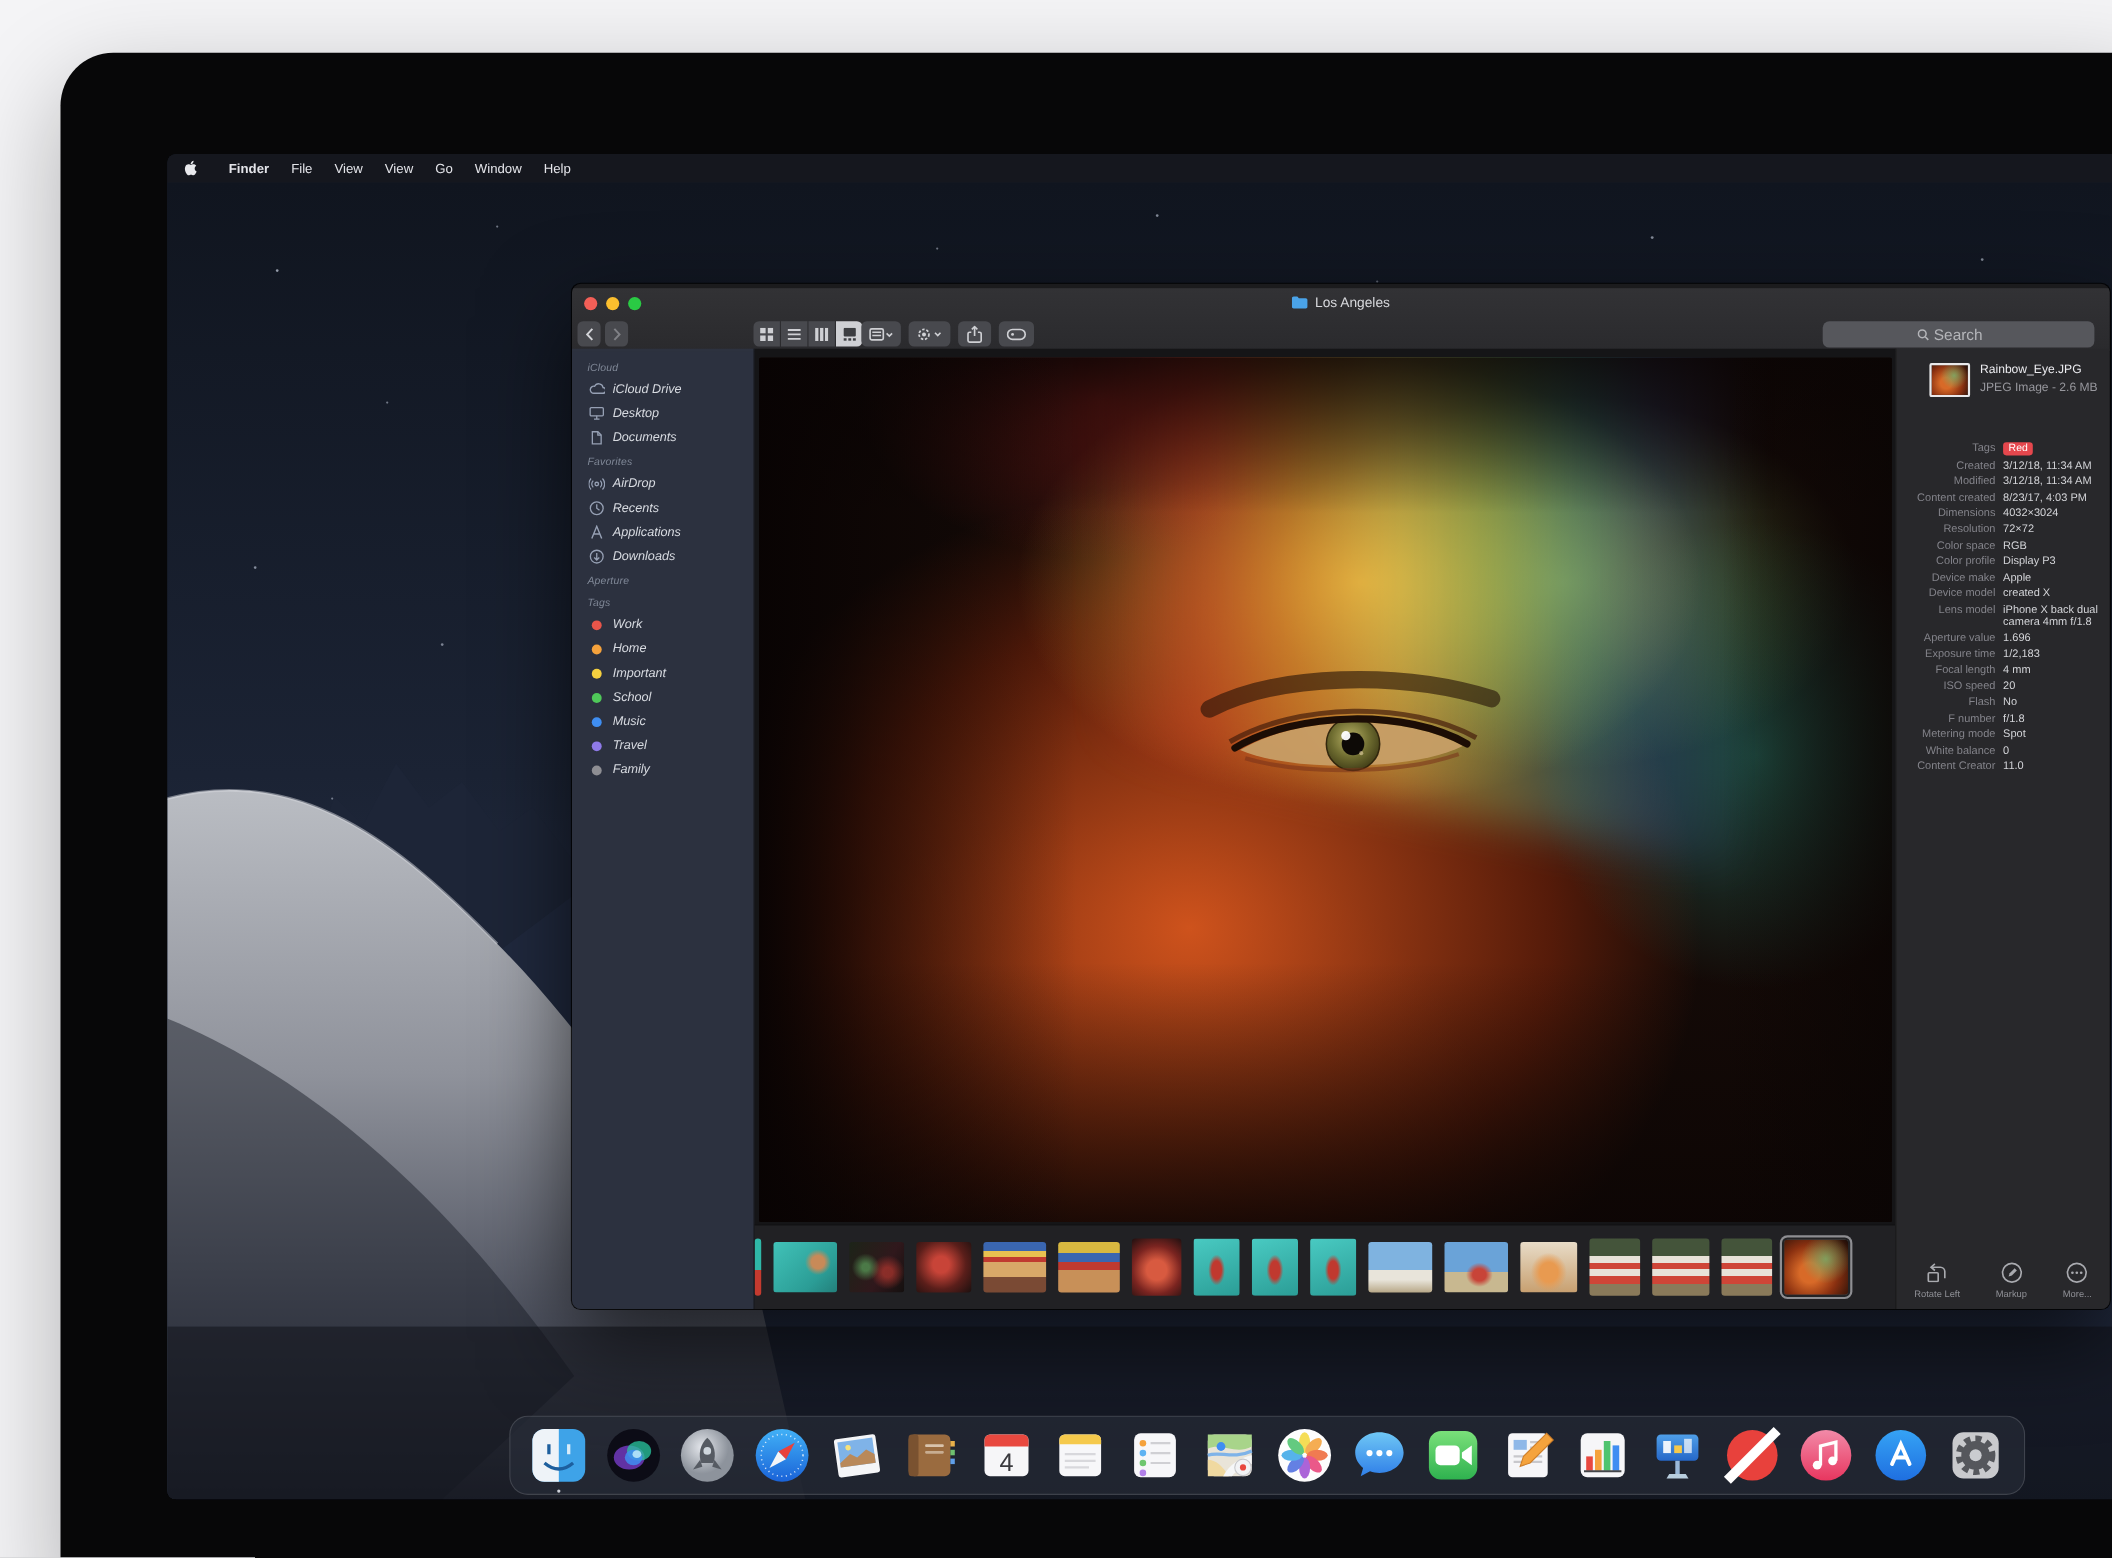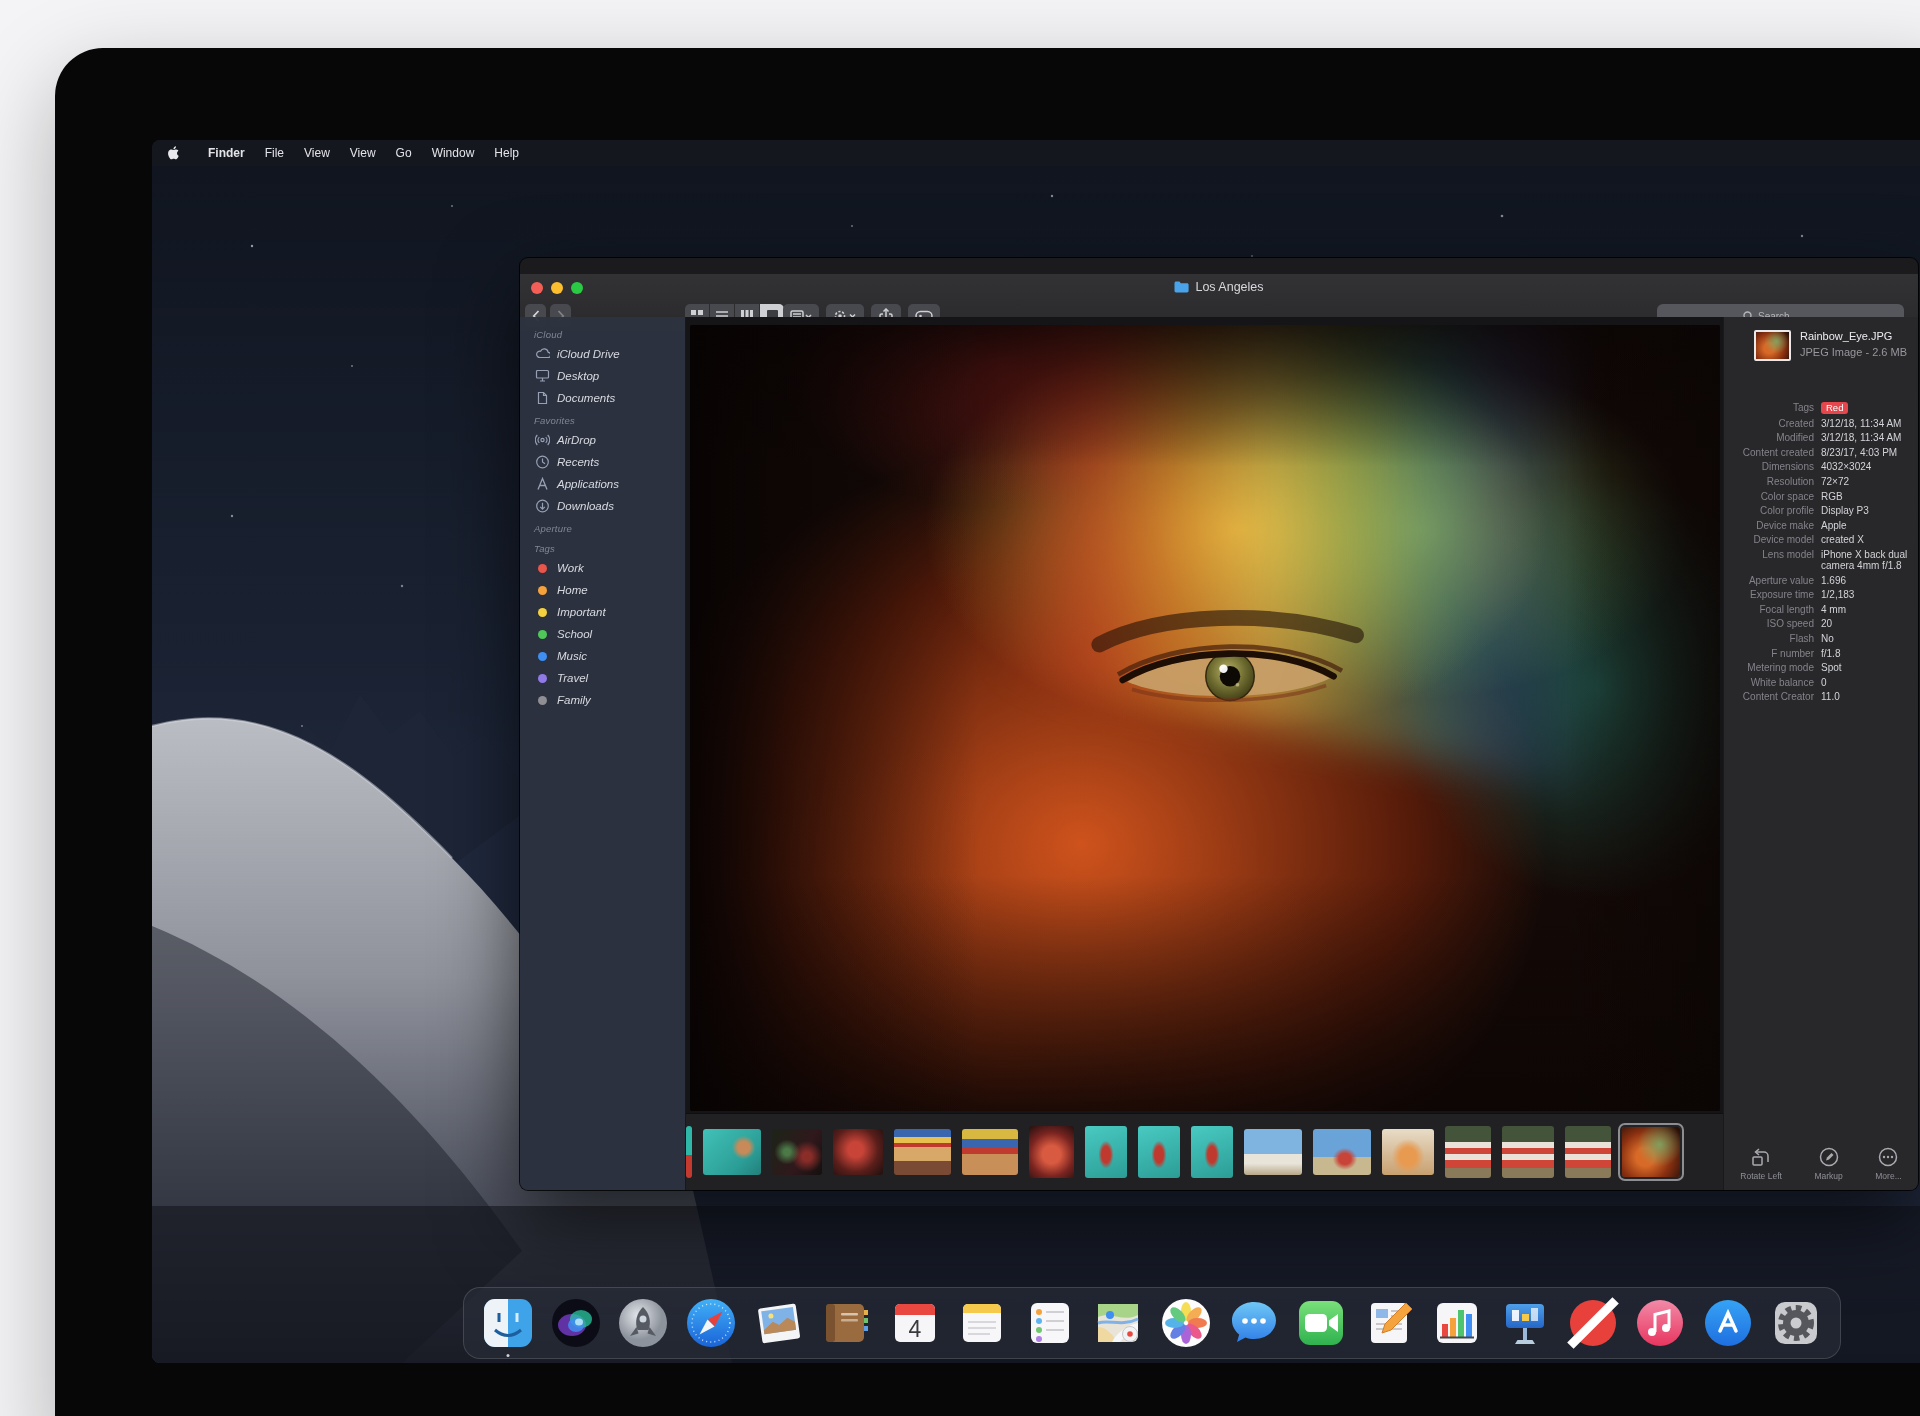--- a/index.html
+++ b/index.html
@@ -21,21 +21,21 @@
   .menu-item { color:#e3e4e9; font-size:12px; padding:0 10px; line-height:26px; }
   .menu-item.active { font-weight:bold; }
 
   
   .wallpaper { position:absolute; left:0; top:26px; width:1768px; height:1197px; }
 
   
   .window { position:absolute; left:368px; top:118px; width:1398px; height:932px;
     border-radius:8px; overflow:hidden; background:#1b1b1d;
     box-shadow:0 30px 80px rgba(0,0,0,.65), 0 0 0 1px rgba(0,0,0,.8); z-index:20; }
-  .win-header { position:absolute; top:16px; left:0; right:0; height:58px;
+  .win-header { position:absolute; top:4px; left:0; right:0; height:58px;
     background:linear-gradient(#323235,#2a2a2d); border-bottom:1px solid #121214; }
   .traffic { position:absolute; left:11px; top:8px; display:flex; gap:8px; }
   .tl { width:12px; height:12px; border-radius:50%; }
   .tl.red{background:#f35f57}.tl.yellow{background:#fbbe2e}.tl.green{background:#2aca44}
   .win-title { position:absolute; top:6px; left:0; right:0; text-align:center;
     font-size:12.5px; color:#d7d8dc; display:flex; justify-content:center; align-items:center; gap:6px; }
   .toolbar { position:absolute; top:27px; left:0; right:0; height:31px; }
   .navbtns { position:absolute; left:5px; top:3px; display:flex; gap:4px; }
   .tb-btn { height:23px; background:#48494e; border-radius:5px; display:flex;
     align-items:center; justify-content:center; color:#d2d3d7; }
@@ -44,21 +44,21 @@
   .seg { width:24px; height:23px; background:#48494e; display:flex; align-items:center; justify-content:center; }
   .seg:first-child{border-radius:5px 0 0 5px}.seg:last-child{border-radius:0 5px 5px 0}
   .seg.sel { background:#cfd0d4; }
   .grp-btn { position:absolute; left:263px; top:3px; width:36px; }
   .gear-btn { position:absolute; left:306px; top:3px; width:38px; }
   .share-btn { position:absolute; left:351px; top:3px; width:30px; }
   .tag-btn { position:absolute; left:388px; top:3px; width:32px; }
   .search { position:absolute; right:14px; top:3px; width:247px; height:24px;
     background:#56575c; border-radius:6px; display:flex; align-items:center; justify-content:center; gap:4px; }
   .search input { background:transparent; border:none; outline:none; color:#c3c4c8;
-    font-size:10px; width:60px; font-family:inherit; }
+    font-size:14px; width:60px; font-family:inherit; }
   .search input::placeholder { color:#b4b5b9; }
 
   
   .sidebar { position:absolute; top:59px; left:0; width:166px; bottom:0;
     background:rgba(45,51,64,.97); padding:6px 0 0 0; border-right:1px solid #17181c;font-style:italic; }
   .sec-title { font-size:9.5px; color:#7f8796; padding:6px 0 3px 14px; letter-spacing:.2px; }
   .side-item { display:flex; align-items:center; height:22px; padding-left:15px; gap:7px; }
   .side-item .s-icon { width:15px; height:14px; color:#96a0b4; display:flex; align-items:center; }
   .side-item .s-label { font-size:11.5px; color:#d7dae0; }
   .tag-dot { width:9px; height:9px; border-radius:50%; margin:0 3px; }

